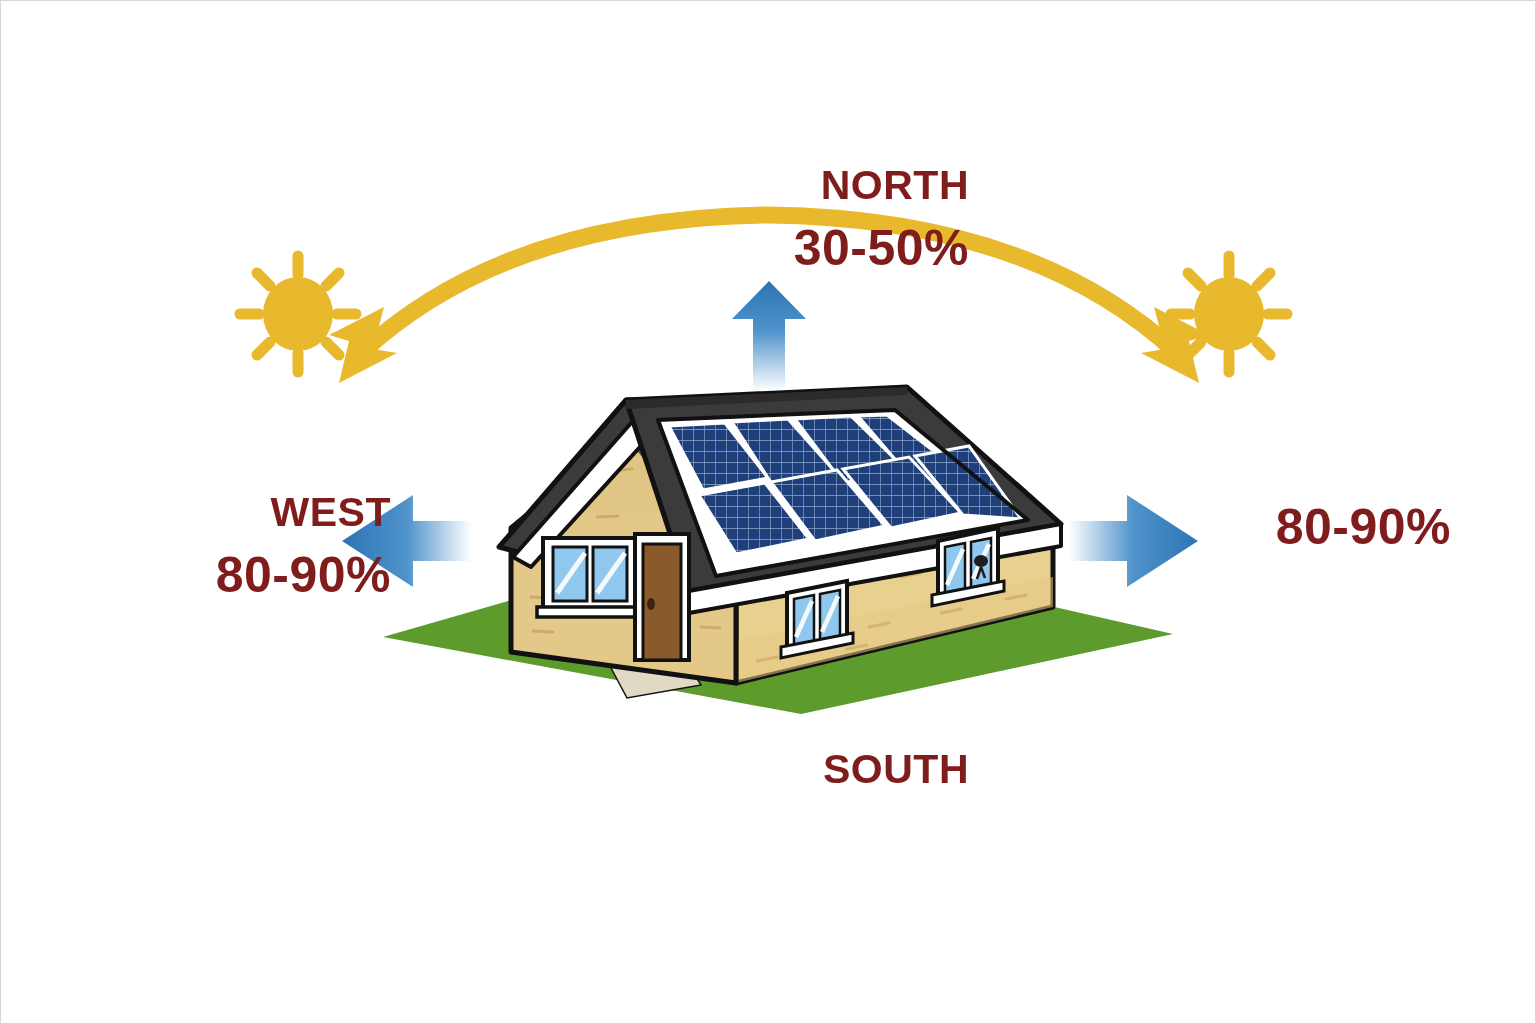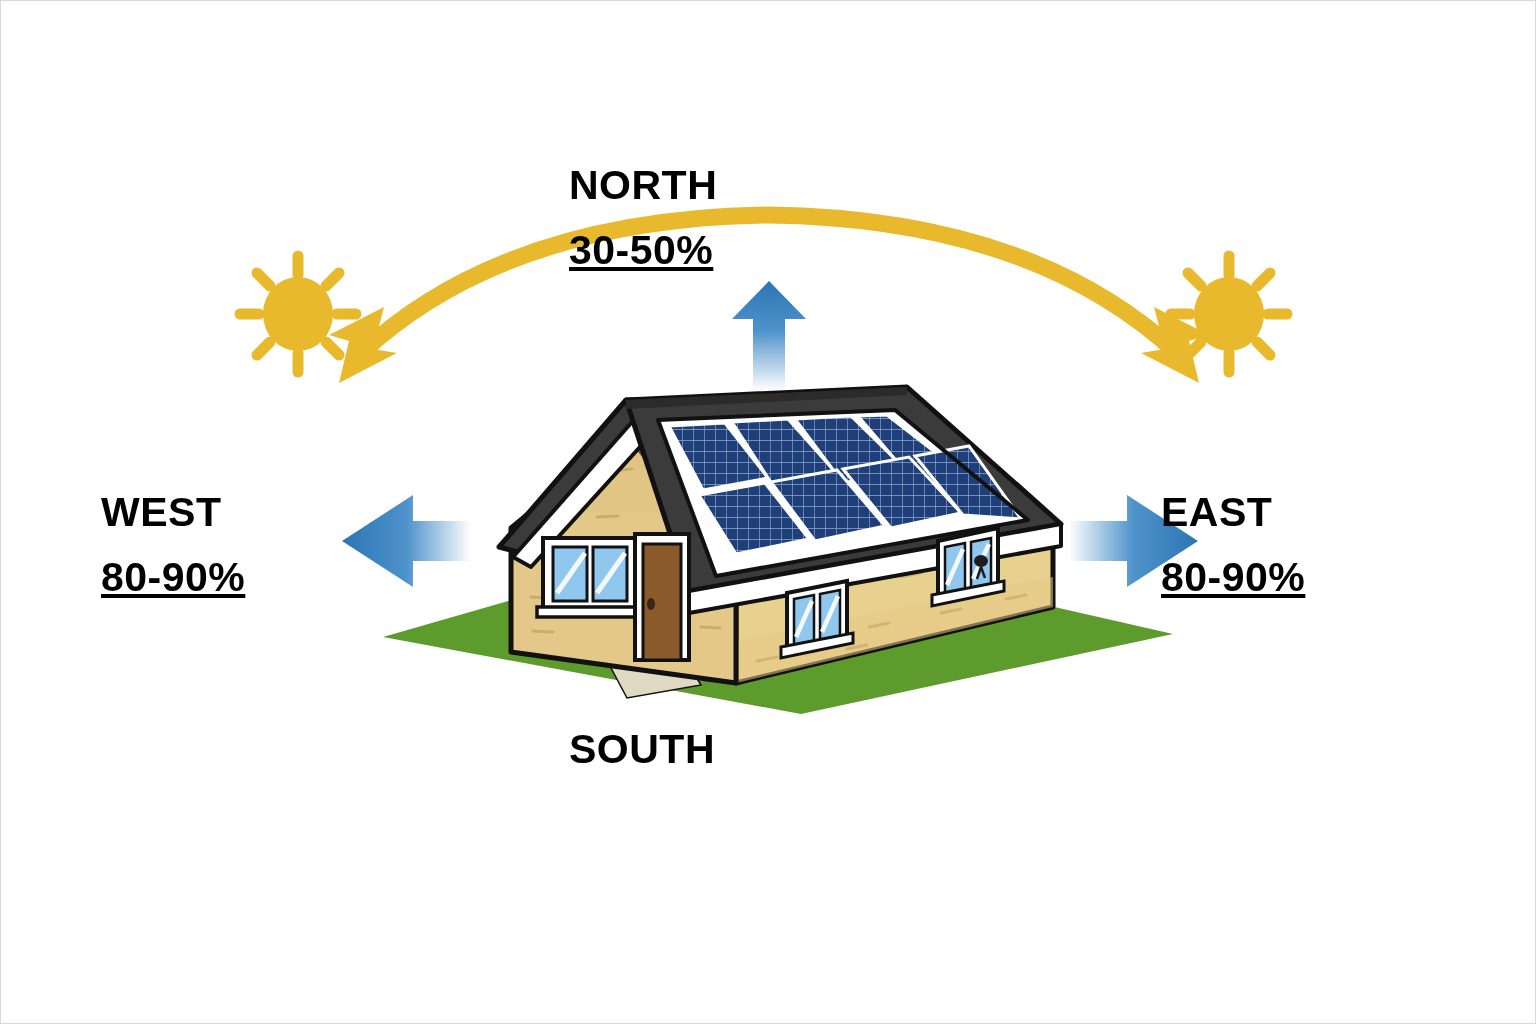--- a/index.html
+++ b/index.html
@@ -21,41 +21,40 @@
     overflow: hidden;
   }
   #scene {
     position: absolute;
     left: 0; top: 0;
     width: 1536px;
     height: 1024px;
   }
   .lbl {
     position: absolute;
-    text-align: left;
-    color: #000000;
+    text-align: right;
+    color: #7f1d1d;
     font-family: "Liberation Sans", sans-serif;
     font-weight: bold;
     line-height: 1.18;
     letter-spacing: 0.5px;
     white-space: nowrap;
     user-select: none;
   }
   .lbl .dir {
     display: block;
     font-size: 41px;
   }
   .lbl .val {
     display: block;
-    font-size: 41px;
-    margin-top: 17px;
-    text-decoration: underline;
+    font-size: 50px;
+    margin-top: 10px;
   }
   #label-north { left: 568px; top: 160px; width: 400px; }
-  #label-south { left: 568px; top: 724px; width: 400px; }
+  #label-south { left: 568px; top: 744px; width: 400px; }
   #label-west  { left: 100px;  top: 487px; width: 290px; }
   #label-east  { left: 1160px; top: 487px; width: 290px; }
 </style>
 </head>
 <body>
 
 <div id="stage">
 
   <svg id="scene" viewBox="0 0 1536 1024" xmlns="http://www.w3.org/2000/svg">
     <defs>
@@ -269,17 +268,16 @@
   <div class="lbl" id="label-south">
     <span class="dir">SOUTH</span>
   </div>
 
   <div class="lbl" id="label-west">
     <span class="dir">WEST</span>
     <span class="val">80-90%</span>
   </div>
 
   <div class="lbl" id="label-east">
-    <span class="dir">EAST</span>
     <span class="val">80-90%</span>
   </div>
 
 </div>
 
 </body></html>

